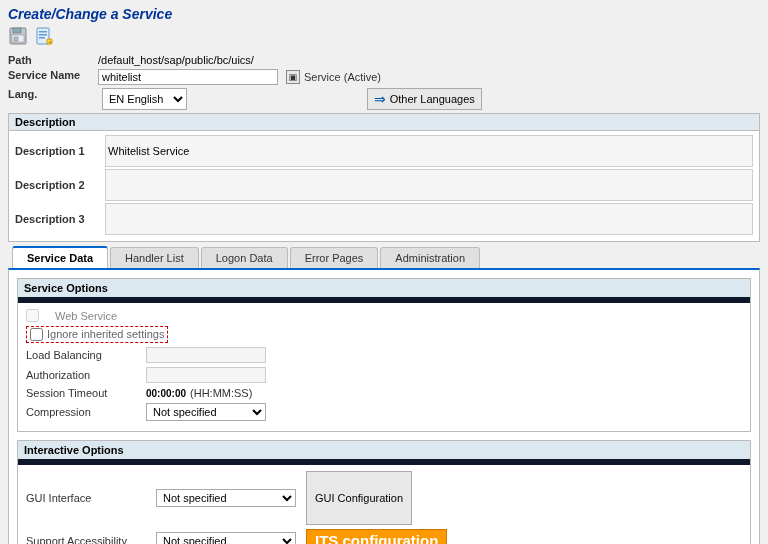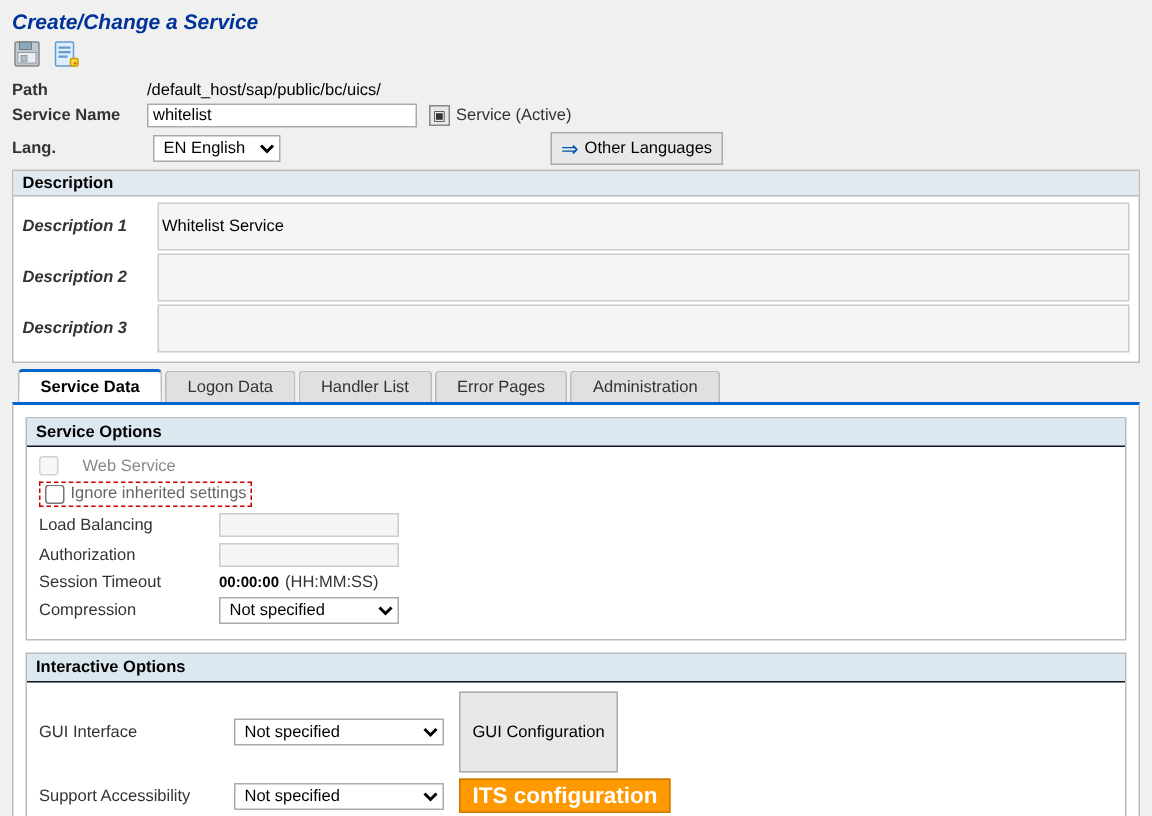--- a/index.html
+++ b/index.html
@@ -32,21 +32,20 @@
     .toolbar-icon {
       width: 20px;
       height: 20px;
       display: inline-flex;
       align-items: center;
       justify-content: center;
       cursor: pointer;
     }
     .field-row {
       display: flex;
-      align-items: center;
       margin-bottom: 3px;
     }
     .field-label {
       width: 90px;
       font-weight: bold;
       font-size: 11px;
       color: #333;
       flex-shrink: 0;
     }
     .field-value {
@@ -115,21 +114,20 @@
       display: flex;
       align-items: center;
       margin-bottom: 2px;
     }
     .desc-label {
       width: 90px;
       font-size: 11px;
       font-weight: bold;
       color: #333;
       flex-shrink: 0;
-      font-style: italic;
     }
     .desc-input {
       flex: 1;
       border: 1px solid #ccc;
       background: #f5f5f5;
       height: 32px;
       font-size: 11px;
       padding: 0 2px;
     }
     
@@ -167,21 +165,21 @@
     
     .section-box {
       border: 1px solid #bbb;
       margin: 8px;
     }
     .section-header {
       background: #dce8f0;
       padding: 3px 6px;
       font-weight: bold;
       font-size: 11px;
-      border-bottom: 1px solid #0f172a;
+      border-bottom: 6px solid #0f172a;
     }
     .section-body {
       padding: 6px 8px;
     }
     .option-row {
       display: flex;
       align-items: center;
       margin-bottom: 4px;
     }
     .option-label {
@@ -338,22 +336,22 @@
       </div>
       <div class="desc-row">
         <div class="desc-label">Description 3</div>
         <input class="desc-input" type="text" style="">
       </div>
     </div>
   </div>
 
   <div class="tabs-row">
     <div class="tab active">Service Data</div>
+    <div class="tab">Handler List</div>
     <div class="tab">Logon Data</div>
-    <div class="tab">Handler List</div>
     <div class="tab">Error Pages</div>
     <div class="tab">Administration</div>
   </div>
 
   <div class="tab-content">
 
     <div class="section-box">
       <div class="section-header">Service Options</div>
       <div class="section-body">
 

